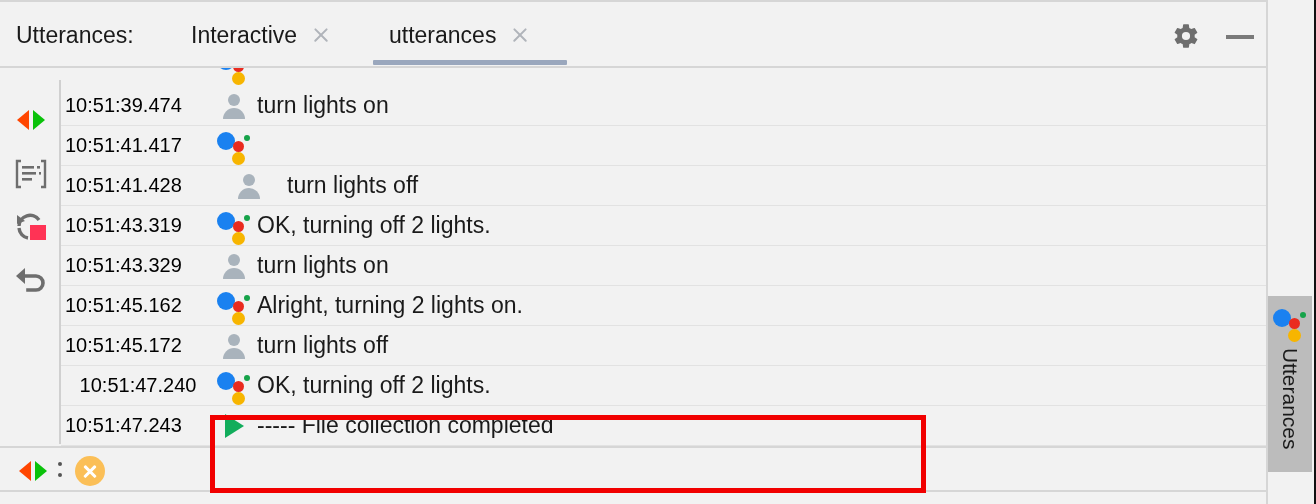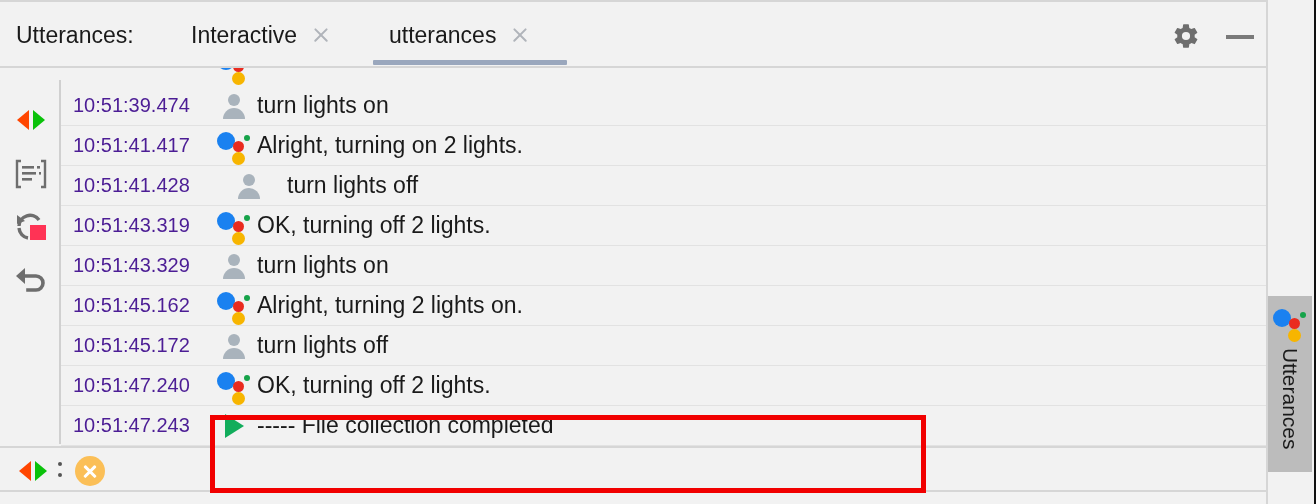--- a/index.html
+++ b/index.html
@@ -146,24 +146,24 @@
     left: 0;
     width: 1205px;
     height: 40px;
     display: flex;
     align-items: center;
     border-bottom: 1px solid #e2e2e2;
     box-sizing: border-box;
   }
   .ts {
     width: 150px;
-    padding-left: 12px;
+    padding-left: 4px;
     box-sizing: border-box;
     font-size: 20px;
-    color: #4c1d95;
+    color: #000000;
     white-space: nowrap;
   }
   .ic {
     width: 46px;
     flex: 0 0 auto;
     display: flex;
     align-items: center;
     justify-content: center;
     position: relative;
     height: 40px;
@@ -449,21 +449,20 @@
     <div class="row" style="top:58px;">
       <span class="ts">10:51:41.417</span>
       <span class="ic">
         <span class="ga">
             <span class="d blue"></span>
             <span class="d red"></span>
             <span class="d green"></span>
             <span class="d yellow"></span>
           </span>
       </span>
-      <span class="msg">Alright, turning on 2 lights.</span>
     </div>
 
     <div class="row" style="top:98px;gap:15px;">
       <span class="ts">10:51:41.428</span>
       <span class="ic">
         <span class="person">
             <span class="head"></span>
             <span class="body"></span>
           </span>
       </span>
@@ -511,21 +510,21 @@
       <span class="ts">10:51:45.172</span>
       <span class="ic">
         <span class="person">
             <span class="head"></span>
             <span class="body"></span>
           </span>
       </span>
       <span class="msg">turn lights off</span>
     </div>
 
-    <div class="row" style="top:298px;">
+    <div class="row" style="top:298px;text-align:center;">
       <span class="ts">10:51:47.240</span>
       <span class="ic">
         <span class="ga">
             <span class="d blue"></span>
             <span class="d red"></span>
             <span class="d green"></span>
             <span class="d yellow"></span>
           </span>
       </span>
       <span class="msg">OK, turning off 2 lights.</span>

